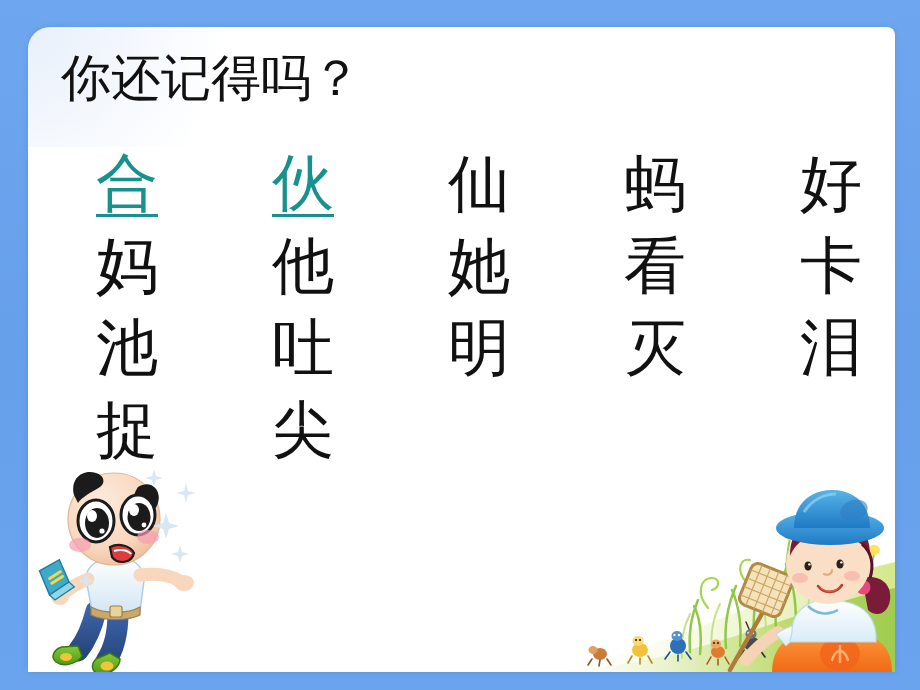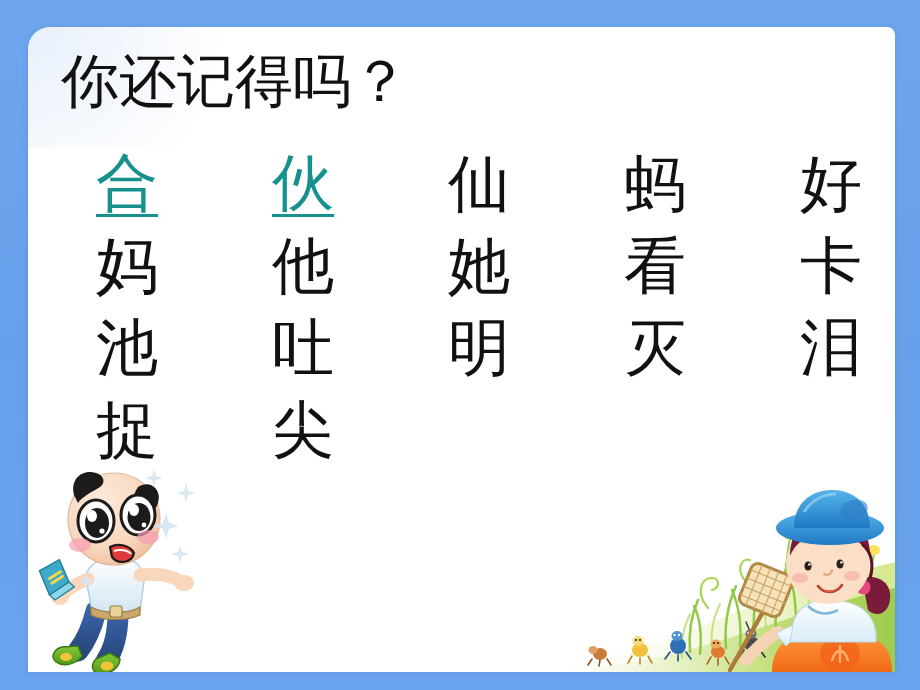--- a/index.html
+++ b/index.html
@@ -46,21 +46,21 @@
     width: 260px; height: 120px;
     background: radial-gradient(circle at 0% 0%, rgba(150,185,235,0.22) 0%, rgba(255,255,255,0) 70%);
     pointer-events: none;
   }
 
   
   #title {
     position: absolute;
     left: 33px;
     top: 26px;
-    font-size: 58px;
+    font-size: 50px;
     line-height: 1.0;
     color: #111111;
     white-space: nowrap;
     letter-spacing: 0px;
   }
 
   
   #char-grid {
     position: absolute;
     left: 42px;

